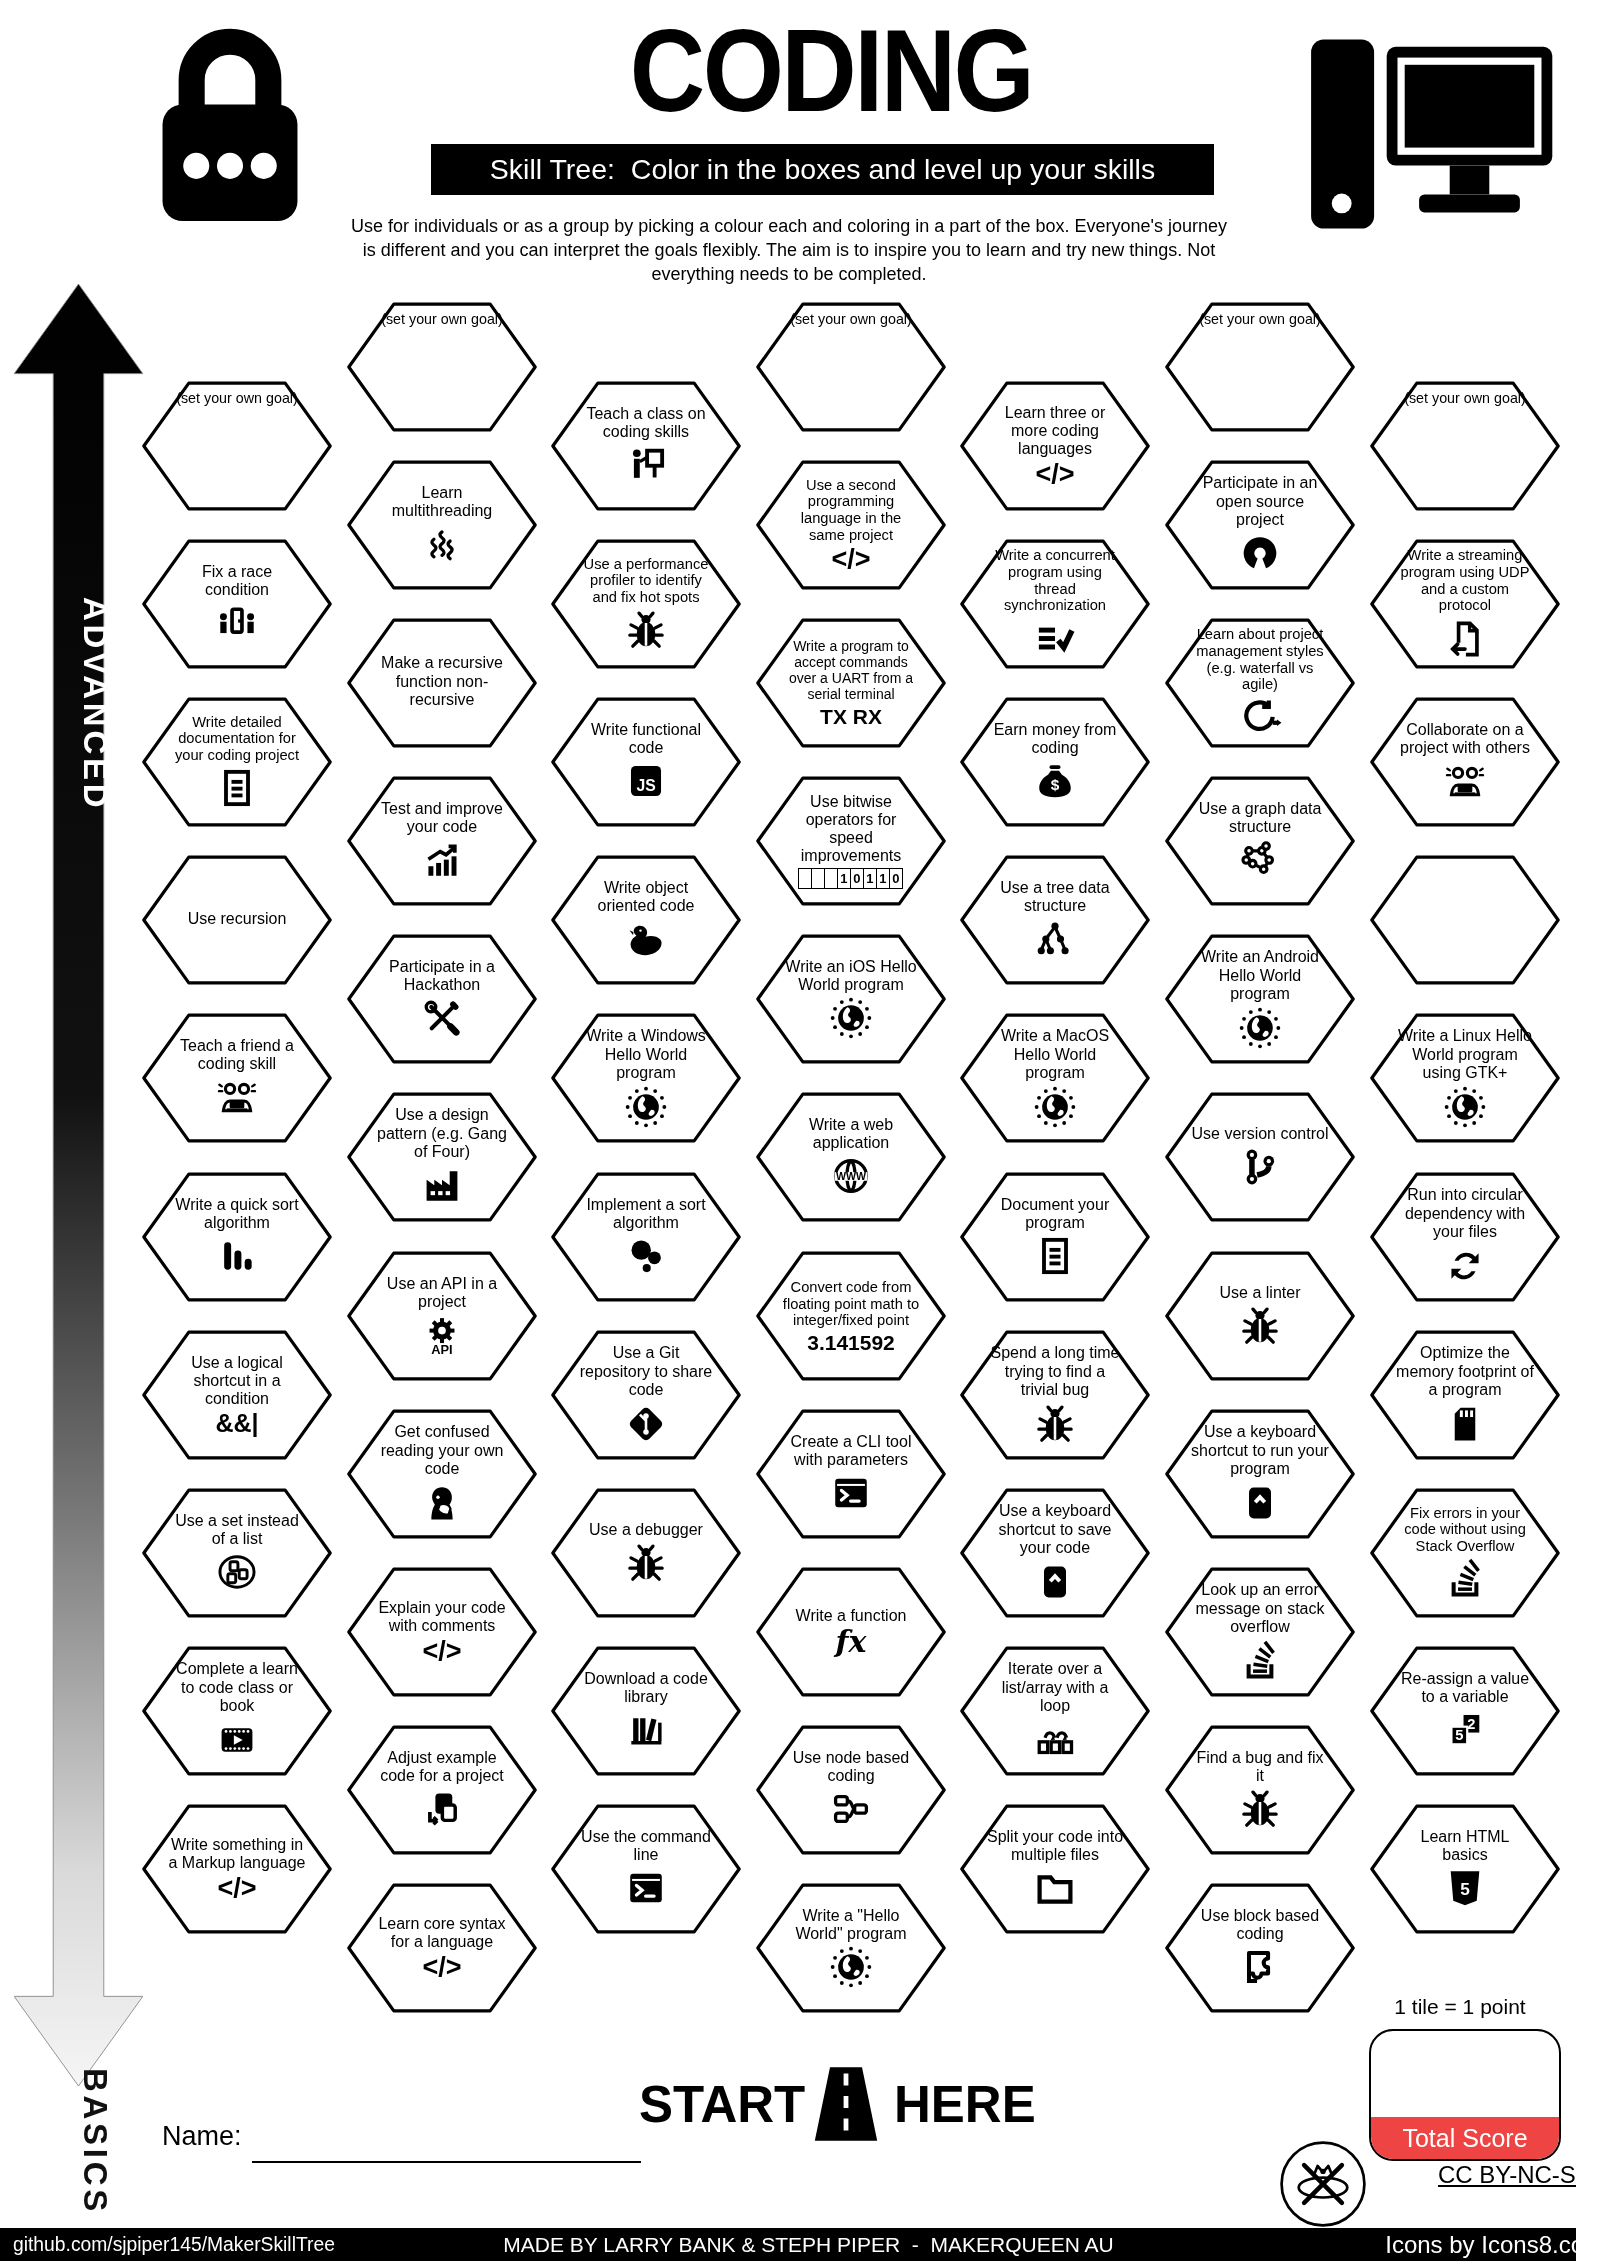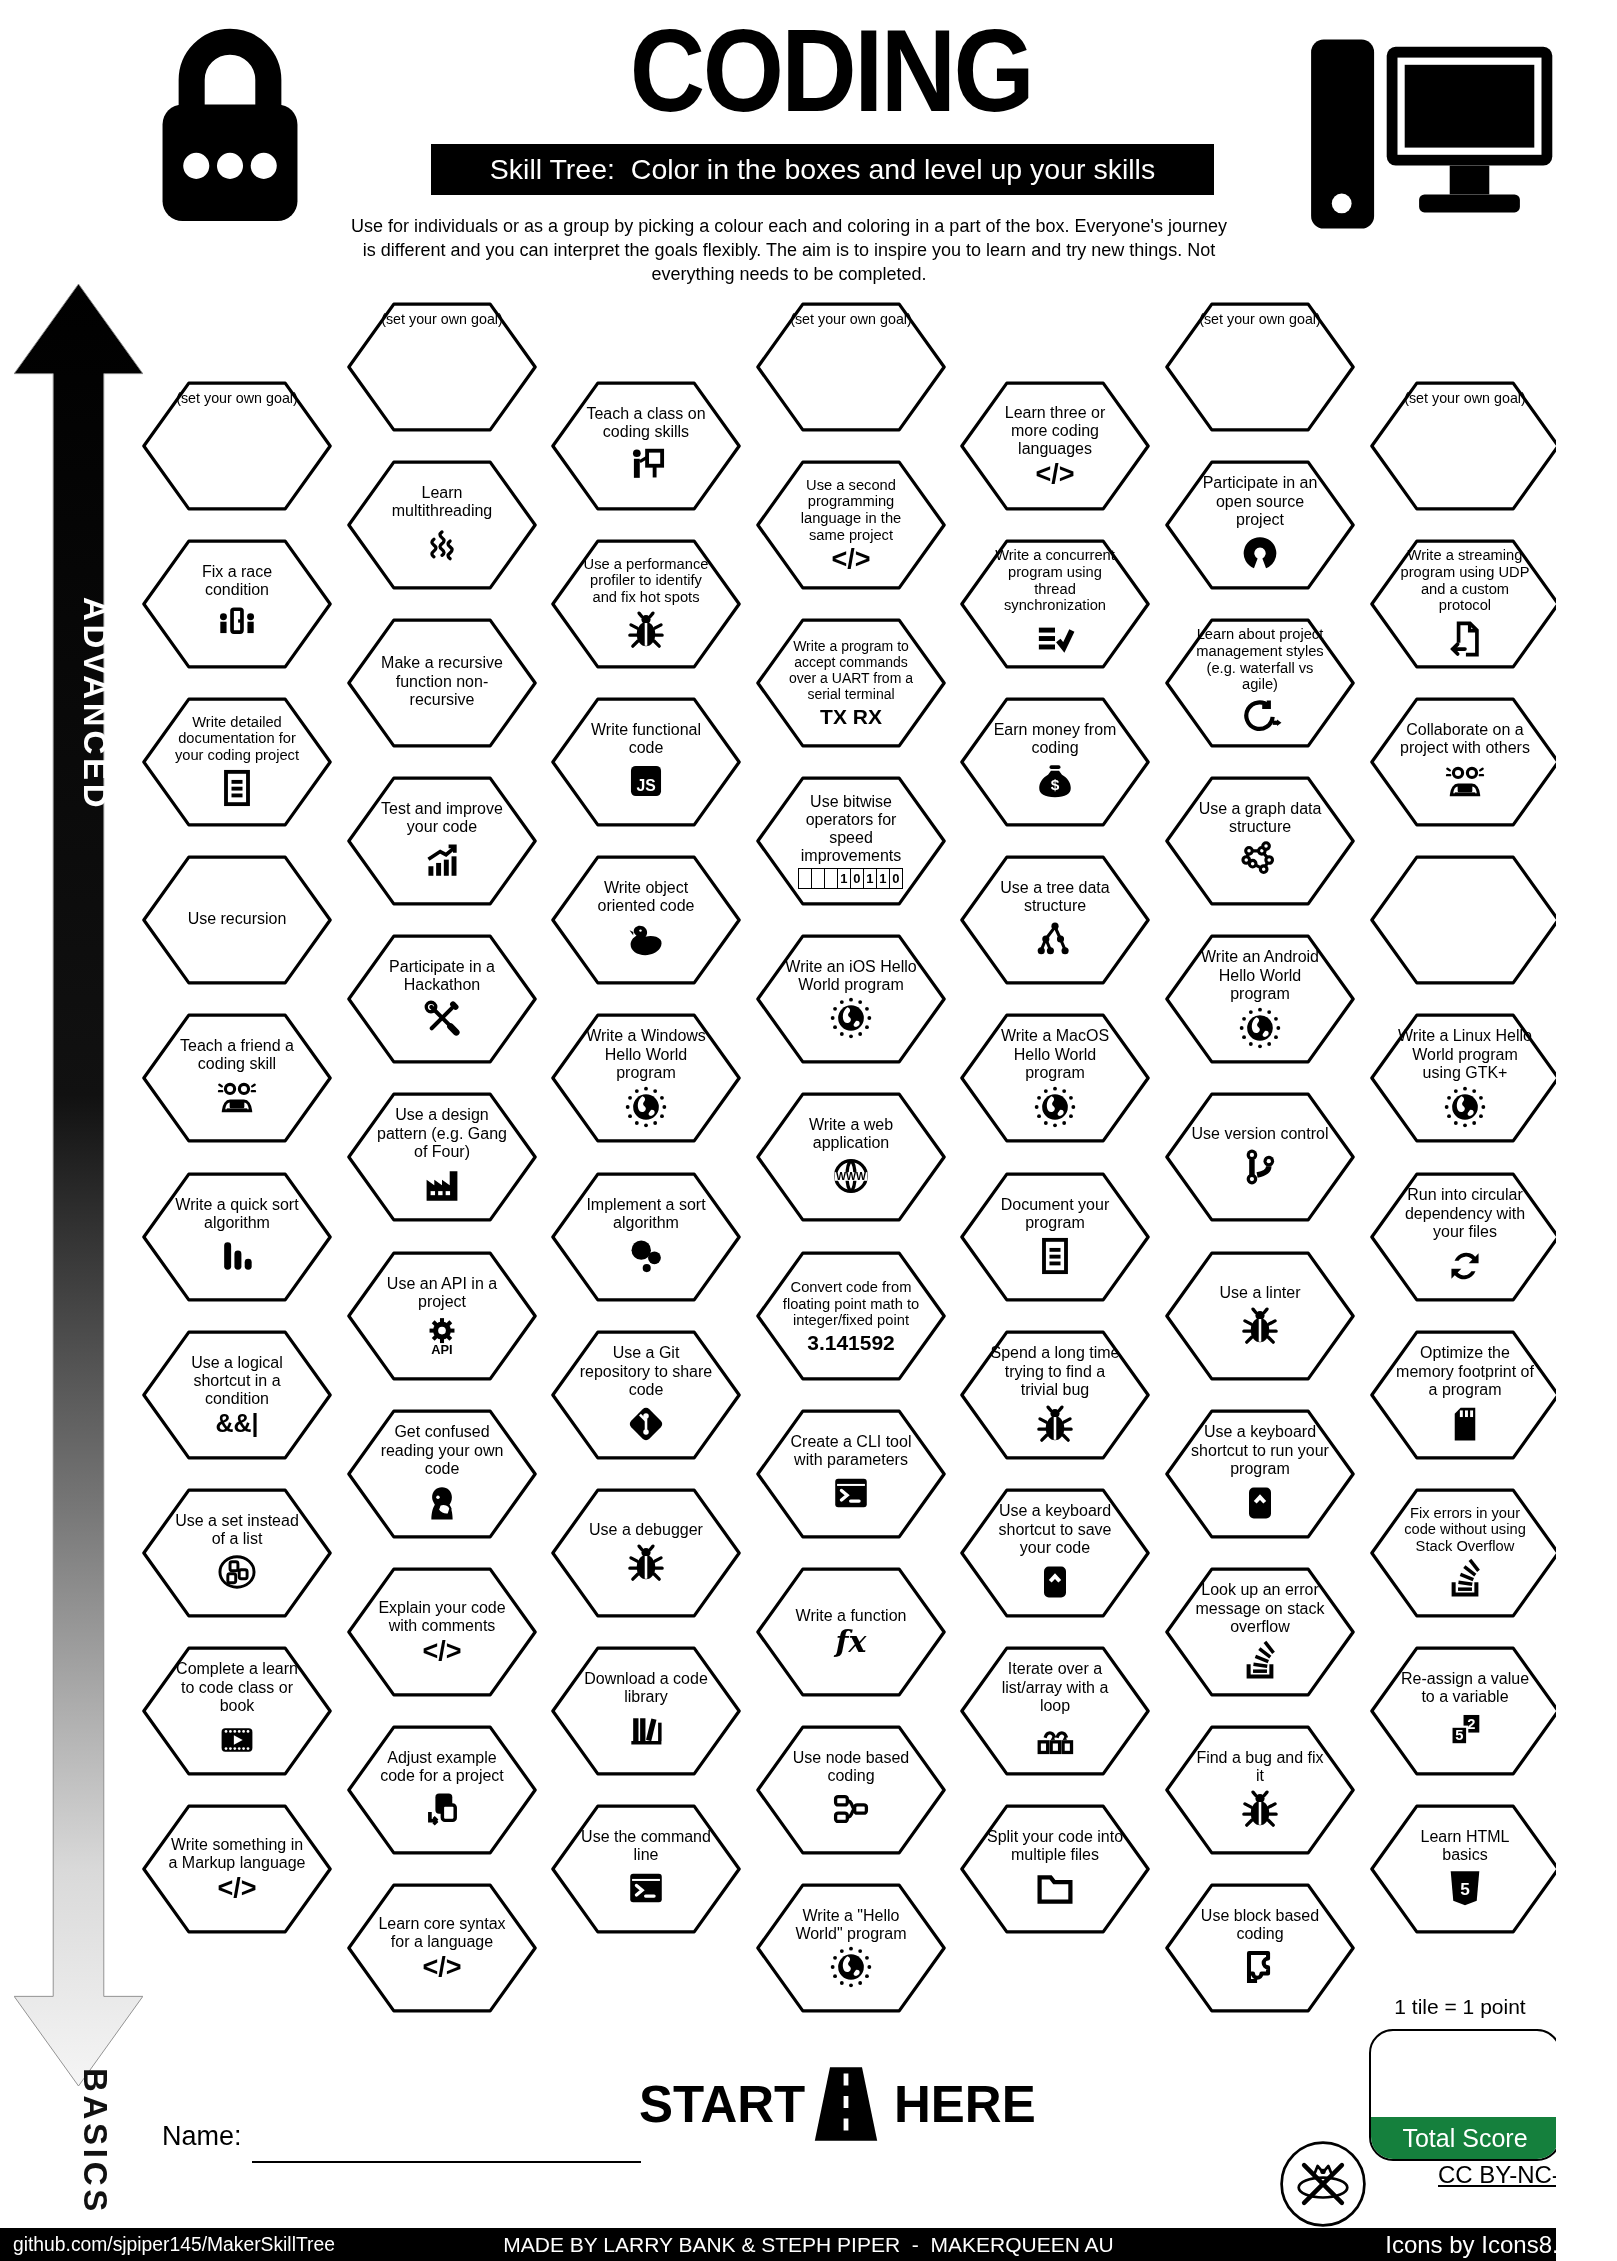--- a/index.html
+++ b/index.html
@@ -1,17 +1,17 @@
 <!DOCTYPE html>
 <html style="font-size:7.4px"><head>
 <meta charset="utf-8">
 <style>
   html,body{margin:0;padding:0;background:#fff;}
   body{font-family:"Liberation Sans",sans-serif;color:#000;}
-  #poster{position:relative;width:1556px;height:2261px;background:#fff;overflow:hidden;}
+  #poster{position:relative;width:1556px;height:2261px;background:#fff;overflow:hidden;padding-left:20px;}
 
   
   #title{position:absolute;left:578px;top:3.7px;width:506px;text-align:center;
          font-size:116px;font-weight:900;letter-spacing:-2.8px;transform:scaleX(.9);transform-origin:center;}
   #subtitle-bar{position:absolute;left:431px;top:144px;width:783px;height:51px;background:#000;
                 display:flex;align-items:center;justify-content:center;}
   #subtitle-bar span{color:#fff;font-size:28.5px;white-space:pre;}
   #description{position:absolute;left:343px;top:215px;width:892px;text-align:center;
                font-size:18px;line-height:1.32;}
   .hdr-icon{position:absolute;}
@@ -51,21 +51,21 @@
   #road{position:absolute;left:806px;top:2059px;width:80px;height:90px;}
 
   
   #name-label{position:absolute;left:162px;top:2121px;font-size:27px;}
   #name-line{position:absolute;left:252px;top:2161px;width:389px;height:2.3px;background:#000;}
 
   
   #tile-note{position:absolute;left:1361px;top:1995px;width:198px;text-align:center;font-size:21px;}
   #score-box{position:absolute;left:1369px;top:2029px;width:192px;height:132px;background:#fff;
              border:2.3px solid #000;border-radius:24px;box-sizing:border-box;overflow:hidden;}
-  #score-band{position:absolute;left:0;right:0;bottom:0;height:42px;background:#15803d;color:#fff;
+  #score-band{position:absolute;left:0;right:0;bottom:0;height:42px;background:#ef4444;color:#fff;
               display:flex;align-items:center;justify-content:center;font-size:25px;}
 
   
   #maker-logo{position:absolute;left:1278px;top:2139px;width:90px;height:90px;}
   #license{position:absolute;left:1438px;top:2161px;width:230px;font-size:24px;text-decoration:underline;}
   #footer{position:absolute;left:0;top:2228px;width:1617px;height:34px;background:#000;color:#fff;
           display:flex;align-items:center;}
   #footer-left{position:absolute;left:13px;font-size:19.3px;}
   #footer-center{position:absolute;left:0;width:100%;text-align:center;font-size:21px;white-space:pre;}
   #footer-right{position:absolute;right:13px;font-size:24px;}

